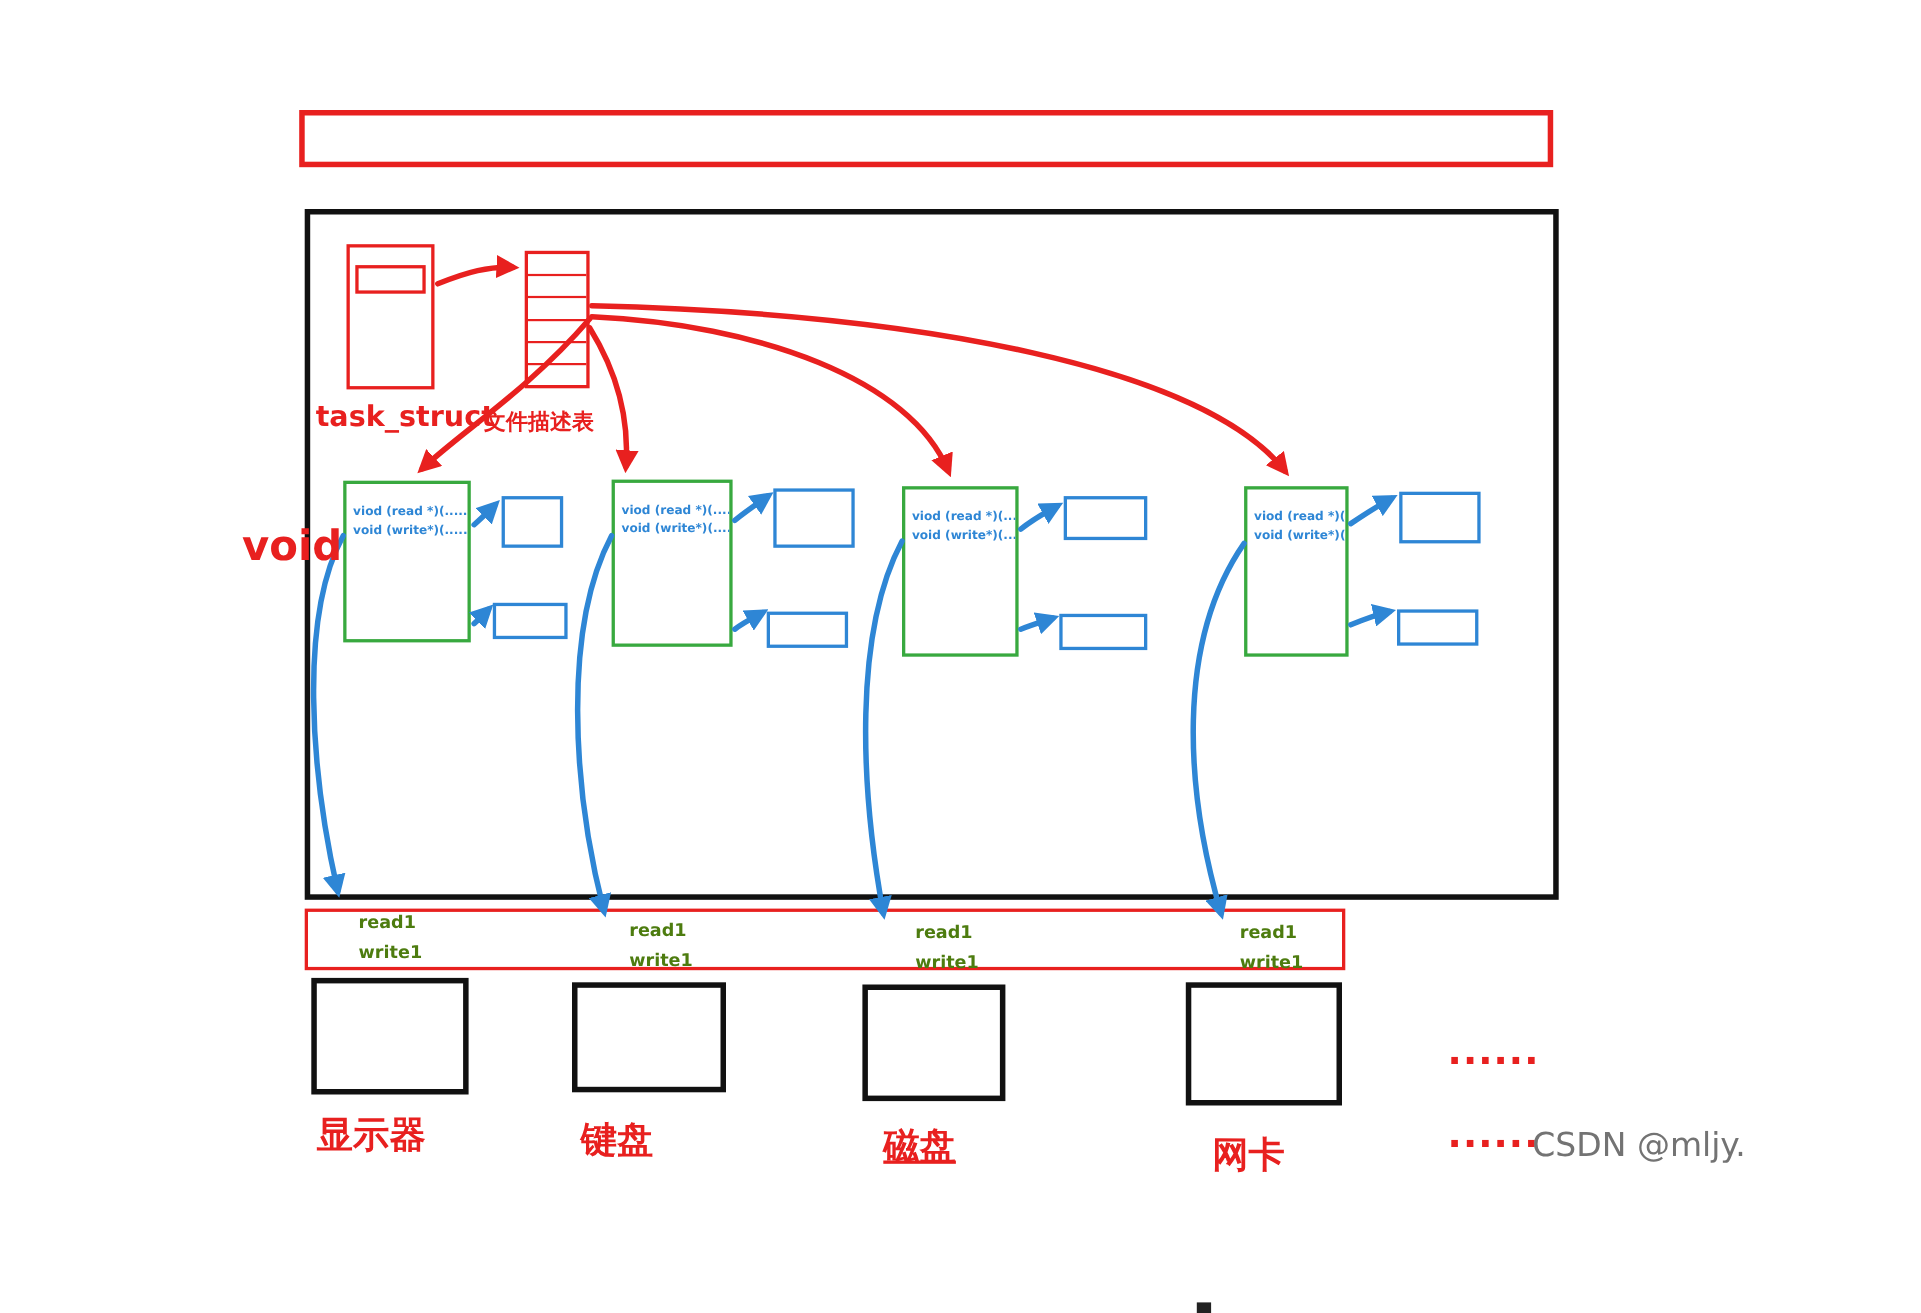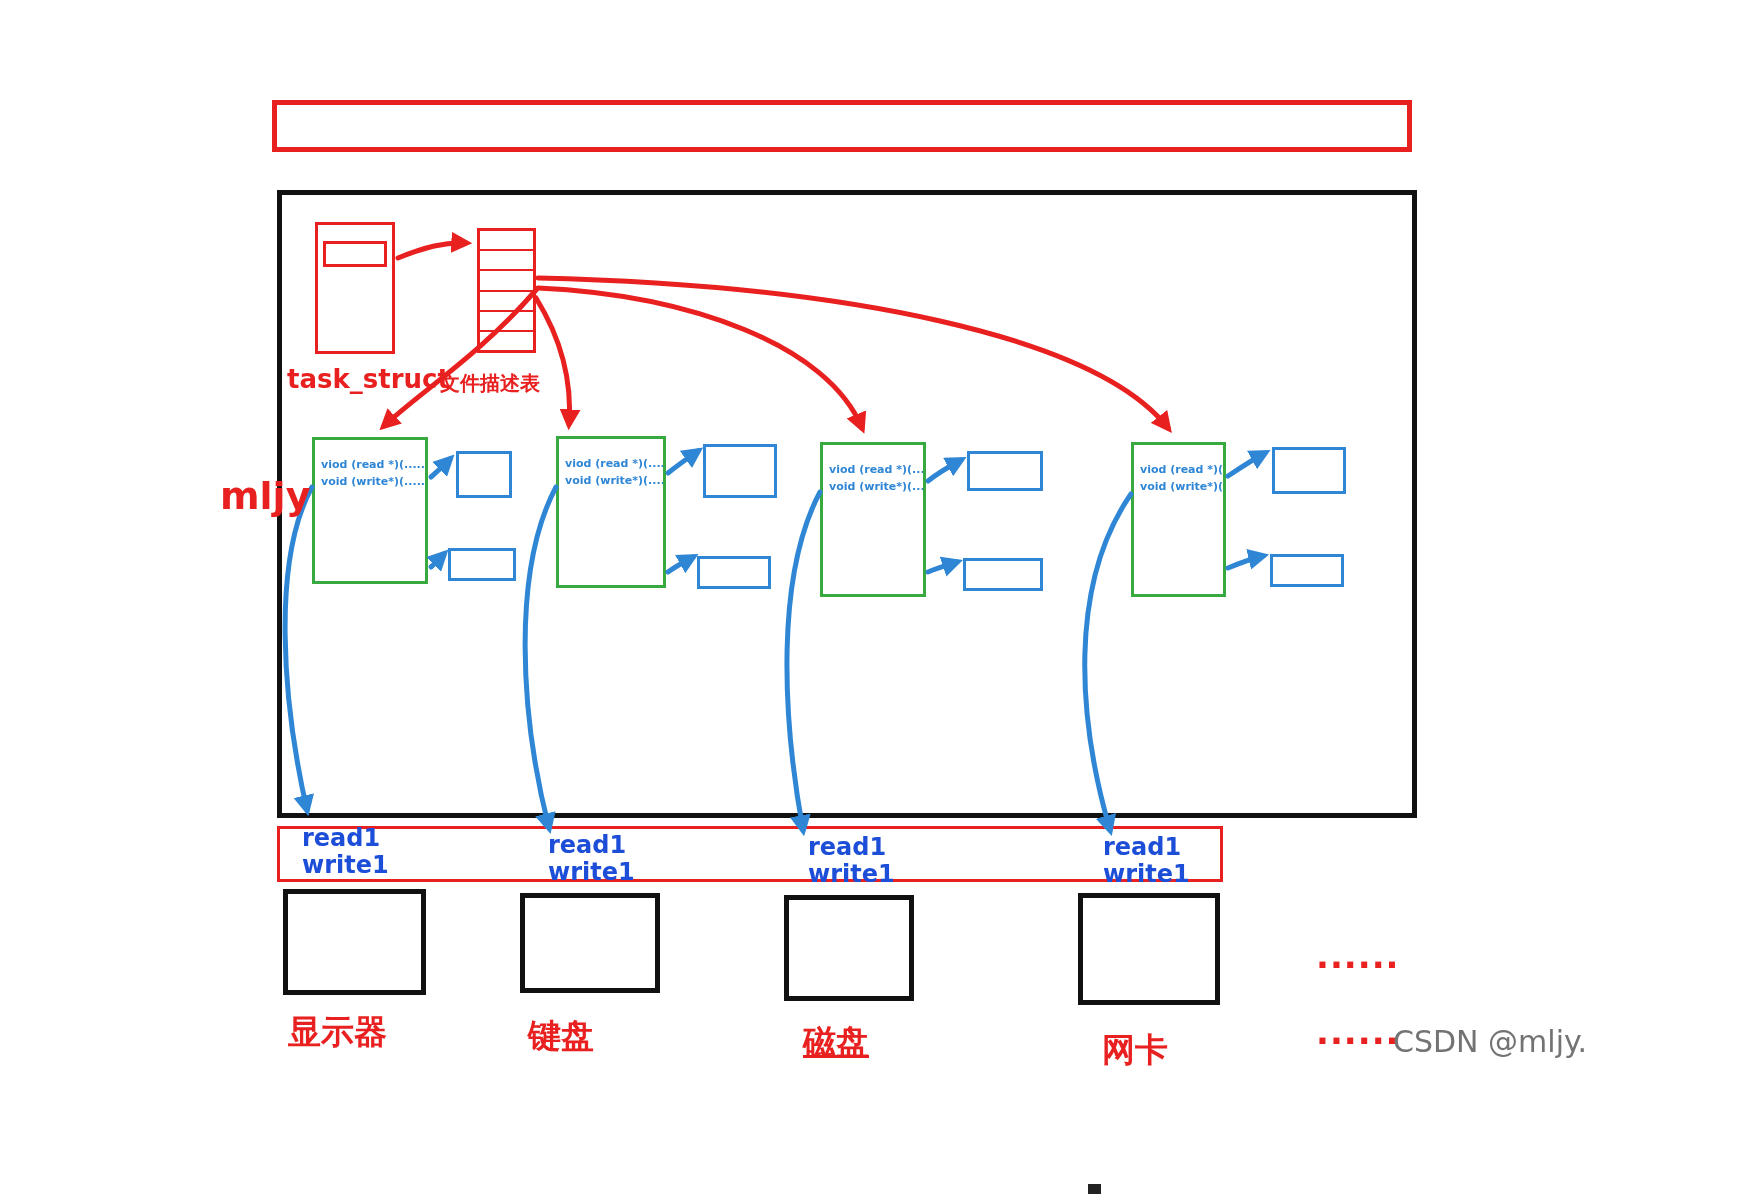--- a/index.html
+++ b/index.html
@@ -26,21 +26,21 @@
   .b1a{left:456px;top:451px;width:56px;height:47px;}
   .b1b{left:448px;top:548px;width:68px;height:33px;}
   .b2a{left:703px;top:444px;width:74px;height:54px;}
   .b2b{left:697px;top:556px;width:74px;height:33px;}
   .b3a{left:967px;top:451px;width:76px;height:40px;}
   .b3b{left:963px;top:558px;width:80px;height:33px;}
   .b4a{left:1272px;top:447px;width:74px;height:47px;}
   .b4b{left:1270px;top:554px;width:74px;height:33px;}
 
   .driver-bar{left:277px;top:826px;width:946px;height:56px;border:3px solid #e8201f;}
-  .rw{color:#1d4ed8;font-weight:bold;font-size:24px;line-height:27px;z-index:12;}
+  .rw{color:#4d7c0f;font-weight:bold;font-size:16px;line-height:27px;z-index:12;margin-left:24px;}
   .rw1{left:302px;top:825px;}
   .rw2{left:548px;top:832px;}
   .rw3{left:808px;top:834px;}
   .rw4{left:1103px;top:834px;}
 
   .device{border:5px solid #111;background:#fff;}
   .d1{left:283px;top:889px;width:143px;height:106px;}
   .d2{left:520px;top:893px;width:140px;height:100px;}
   .d3{left:784px;top:895px;width:130px;height:106px;}
   .d4{left:1078px;top:893px;width:142px;height:112px;}
@@ -79,21 +79,21 @@
     <div class="fd-row"></div>
     <div class="fd-row"></div>
     <div class="fd-row"></div>
     <div class="fd-row"></div>
     <div class="fd-row"></div>
     <div class="fd-row"></div>
   </div>
 
   <div class="abs red-label lbl-task">task_struct</div>
   <div class="abs red-label lbl-fdt">文件描述表</div>
-  <div class="abs red-label lbl-file">mljy</div>
+  <div class="abs red-label lbl-file">void</div>
 
   <div class="abs green-box g1">
     <div>viod (read *)(......)</div>
     <div>void (write*)(......)</div>
   </div>
   <div class="abs green-box g2">
     <div>viod (read *)(.....)</div>
     <div>void (write*)(.....)</div>
   </div>
   <div class="abs green-box g3">

